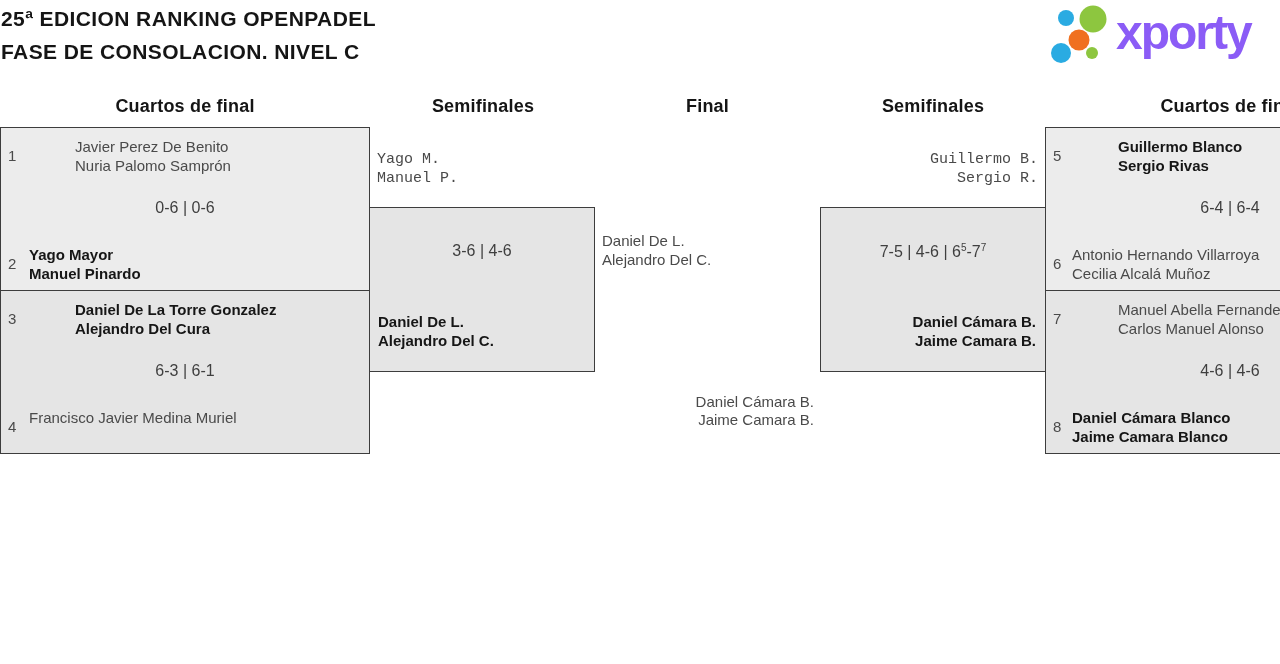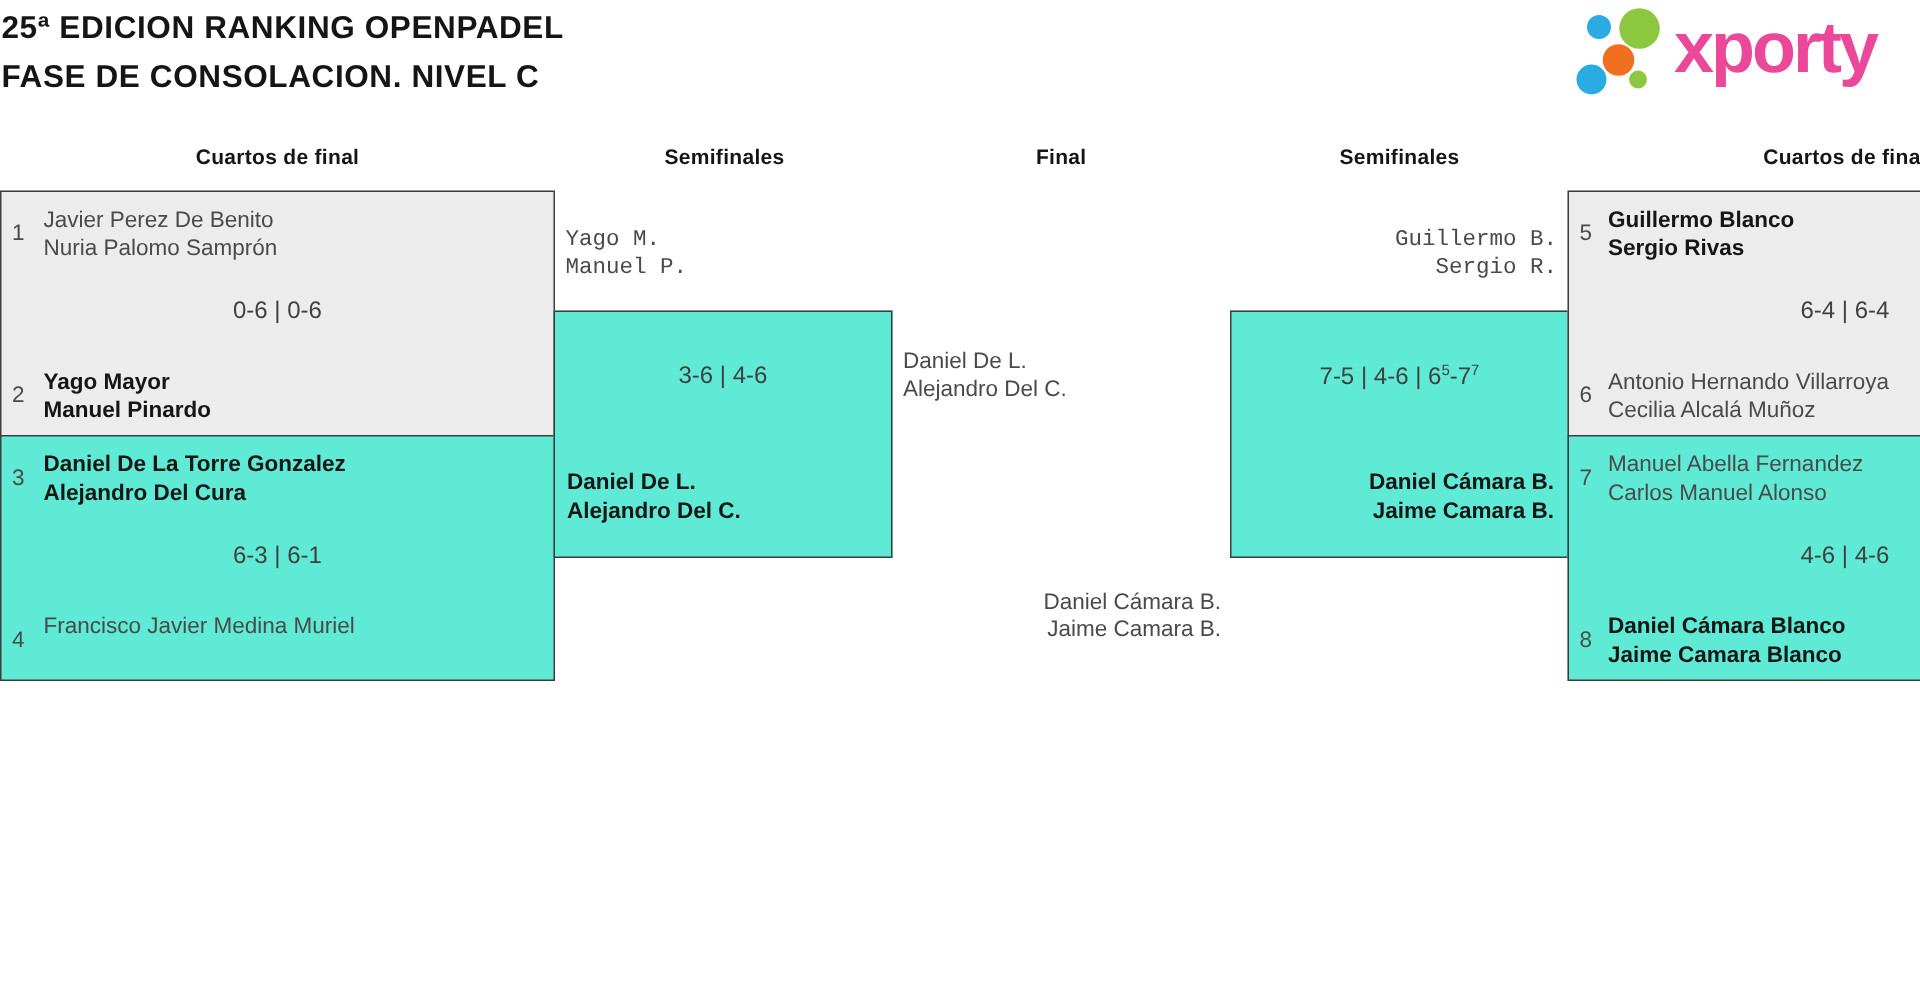--- a/index.html
+++ b/index.html
@@ -6,46 +6,46 @@
   body { background:#fff; }
   .screen {
     position:relative; width:1280px; height:664px; overflow:hidden;
     background:#ffffff; font-family:"Liberation Sans", sans-serif; color:#4a4a4a;
   }
   
   .title { position:absolute; left:1px; top:2px; font-size:21px; font-weight:700;
            line-height:33px; color:#151515; letter-spacing:0.4px; }
   
   .logo { position:absolute; left:1048px; top:4px; display:flex; align-items:flex-start; cursor:pointer; }
-  .logo-text { font-size:48px; font-weight:700; color:#ec4899; letter-spacing:-2px;
+  .logo-text { font-size:48px; font-weight:700; color:#8b5cf6; letter-spacing:-2px;
                line-height:58px; margin-left:6px; }
   
-  .col-header { position:absolute; top:96px; text-align:center; font-size:14px;
+  .col-header { position:absolute; top:96px; text-align:center; font-size:18px;
                 font-weight:700; color:#151515; letter-spacing:0.2px; white-space:nowrap; }
   .col-h1 { left:0px;    width:370px; }
   .col-h2 { left:370px;  width:226px; }
   .col-h3 { left:595px;  width:225px; }
   .col-h4 { left:820px;  width:226px; }
   .col-h5 { left:1045px; width:370px; }
   
-  .box { position:absolute; border:1px solid #3d3d3d; background:#5eead4; }
+  .box { position:absolute; border:1px solid #3d3d3d; background:#e5e5e5; }
   .box.shaded { background:#ececec; }
   .qf-l1 { left:0px;    top:127px; width:370px; height:164px; }
   .qf-l2 { left:0px;    top:290px; width:370px; height:164px; }
   .sf-l  { left:369px;  top:207px; width:226px; height:165px; }
   .sf-r  { left:820px;  top:207px; width:226px; height:165px; }
   .qf-r1 { left:1045px; top:127px; width:370px; height:164px; }
   .qf-r2 { left:1045px; top:290px; width:370px; height:164px; }
   
   .seed { position:absolute; left:7px; font-size:15px; color:#4a4a4a; }
   .seed.s-top { top:19px; } .seed.s-bot { top:127px; }
   .team { position:absolute; font-size:15px; line-height:19px; color:#4a4a4a; white-space:nowrap; }
   .team.winner { font-weight:700; color:#161616; }
   .qf-team-l { left:28px; } .qf-team-r { left:26px; }
-  .t-top { top:9px; } .t-bot { top:117px; }
+  .t-top { top:9px;margin-left:46px; } .t-bot { top:117px; }
   .score { position:absolute; left:0; width:100%; text-align:center; font-size:16px;
            color:#3f3f3f; white-space:nowrap; }
   .qf-score { top:71px; } .sf-score { top:34px; }
   .score sup { font-size:10px; }
   
   .feeder { position:absolute; font-size:15px; line-height:19px; color:#4a4a4a; white-space:nowrap;font-family:Liberation Mono, monospace; }
   .feeder-l { left:377px; top:150px; }
   .feeder-r { left:820px; top:150px; width:218px; text-align:right; }
   .sf-winner { position:absolute; font-size:15px; line-height:19px; font-weight:700;
                color:#161616; white-space:nowrap; }

